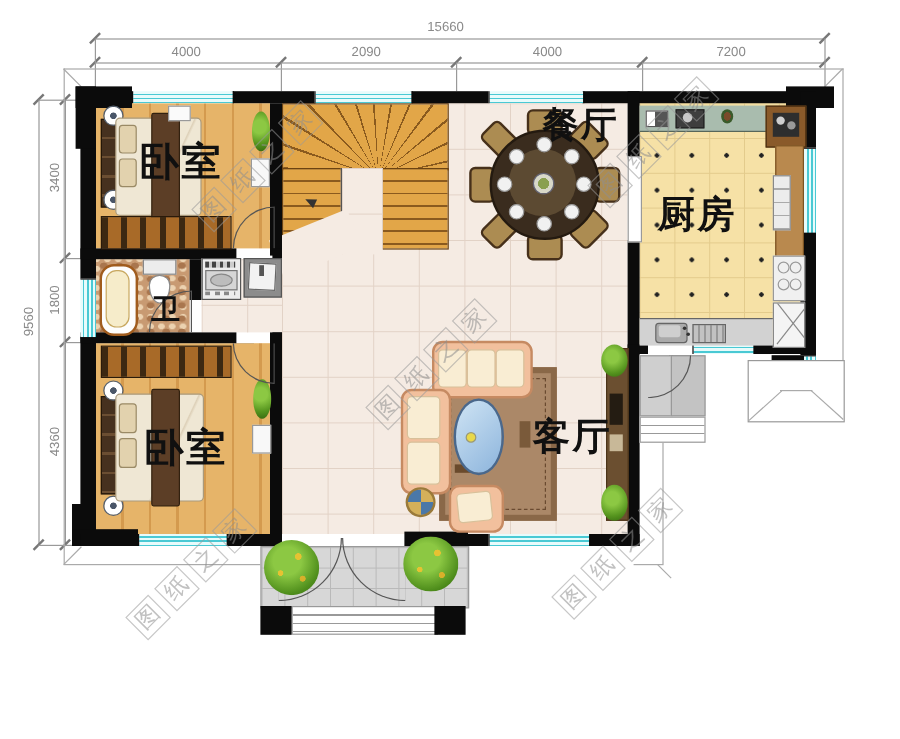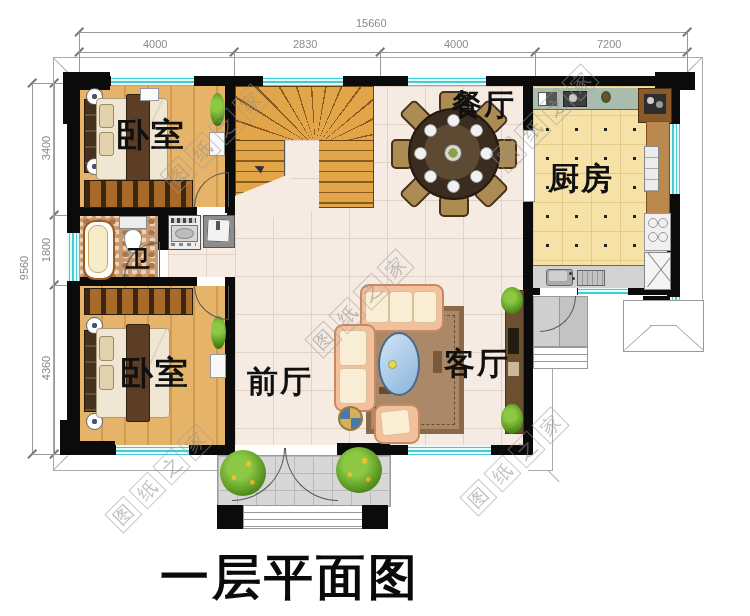--- a/index.html
+++ b/index.html
@@ -77,21 +77,21 @@
       <div class="tick" style="left:228px;top:51px"></div>
     <div class="tick" style="left:374px;top:51px"></div>
       <div class="tick" style="left:529px;top:51px"></div>
     <div class="tick" style="left:681px;top:51px"></div>
     <div class="dimline" style="left:79px;top:32px;width:1px;height:44px"></div>
     <div class="dimline" style="left:234px;top:52px;width:1px;height:24px"></div>
     <div class="dimline" style="left:380px;top:52px;width:1px;height:24px"></div>
     <div class="dimline" style="left:535px;top:52px;width:1px;height:24px"></div>
     <div class="dimline" style="left:687px;top:32px;width:1px;height:44px"></div>
     <div class="dimtxt" style="left:143px;top:38px">4000</div>
-    <div class="dimtxt" style="left:293px;top:38px">2830</div>
+    <div class="dimtxt" style="left:293px;top:38px">2090</div>
     <div class="dimtxt" style="left:444px;top:38px">4000</div>
     <div class="dimtxt" style="left:597px;top:38px">7200</div>
   </div>
 
   <div>
     <div class="dimline" style="left:32px;top:83px;width:1px;height:371px"></div>
     <div class="dimtxt v" style="left:12px;top:262px">9560</div>
     <div class="dimline" style="left:54px;top:83px;width:1px;height:371px"></div>
     <div class="tick" style="left:26px;top:82px"></div>
       <div class="tick" style="left:26px;top:453px"></div>
@@ -321,21 +321,20 @@
     <div class="abs" style="left:388px;top:360px;width:7px;height:7px;background:#e8d84a;border:1px solid #997;border-radius:50%"></div>
     <div class="abs" style="left:338px;top:406px;width:21px;height:21px;border:2px solid #9a7a3a;border-radius:50%;background:conic-gradient(#d4b05a 0 25%,#4a78a8 0 50%,#d4b05a 0 75%,#4a78a8 0)"></div>
     <div class="abs" style="left:505px;top:290px;width:17px;height:142px;background:#6b4f30;border:1px solid #4a3318"></div>
     <div class="plant" style="left:501px;top:287px;width:22px;height:27px"></div>
     <div class="plant" style="left:501px;top:404px;width:22px;height:30px"></div>
     <div class="abs" style="left:508px;top:328px;width:11px;height:26px;background:#241c12"></div>
     <div class="abs" style="left:508px;top:362px;width:11px;height:14px;background:#c8b898"></div>
     <div class="lbl" style="left:444px;top:348px;font-size:31px">客厅</div>
   </div>
 
-  <div class="lbl" style="left:247px;top:366px;font-size:31px">前厅</div>
 
   <div>
     <div class="floor-porch" style="left:217px;top:455px;width:172px;height:50px"></div>
     <div class="arc arc-br" style="left:232px;top:448px;width:52px;height:52px"></div>
     <div class="arc arc-bl" style="left:285px;top:448px;width:52px;height:52px"></div>
     <div class="bush" style="left:220px;top:450px;width:46px;height:46px"></div>
     <div class="bush" style="left:336px;top:447px;width:46px;height:46px"></div>
     <div class="stepsline" style="left:243px;top:505px;width:120px;height:22px"></div>
     <div class="wall" style="left:217px;top:505px;width:26px;height:24px"></div>
     <div class="wall" style="left:362px;top:505px;width:26px;height:24px"></div>
@@ -380,15 +379,14 @@
       <span>之</span>
       <span>家</span>
   </div>
   <div class="wm" style="left:450px;top:448px">
     <span>图</span>
       <span>纸</span>
       <span>之</span>
       <span>家</span>
   </div>
 
-  <div class="title" style="left:160px;top:545px">一层平面图</div>
 
 </div>
 
 </body></html>

